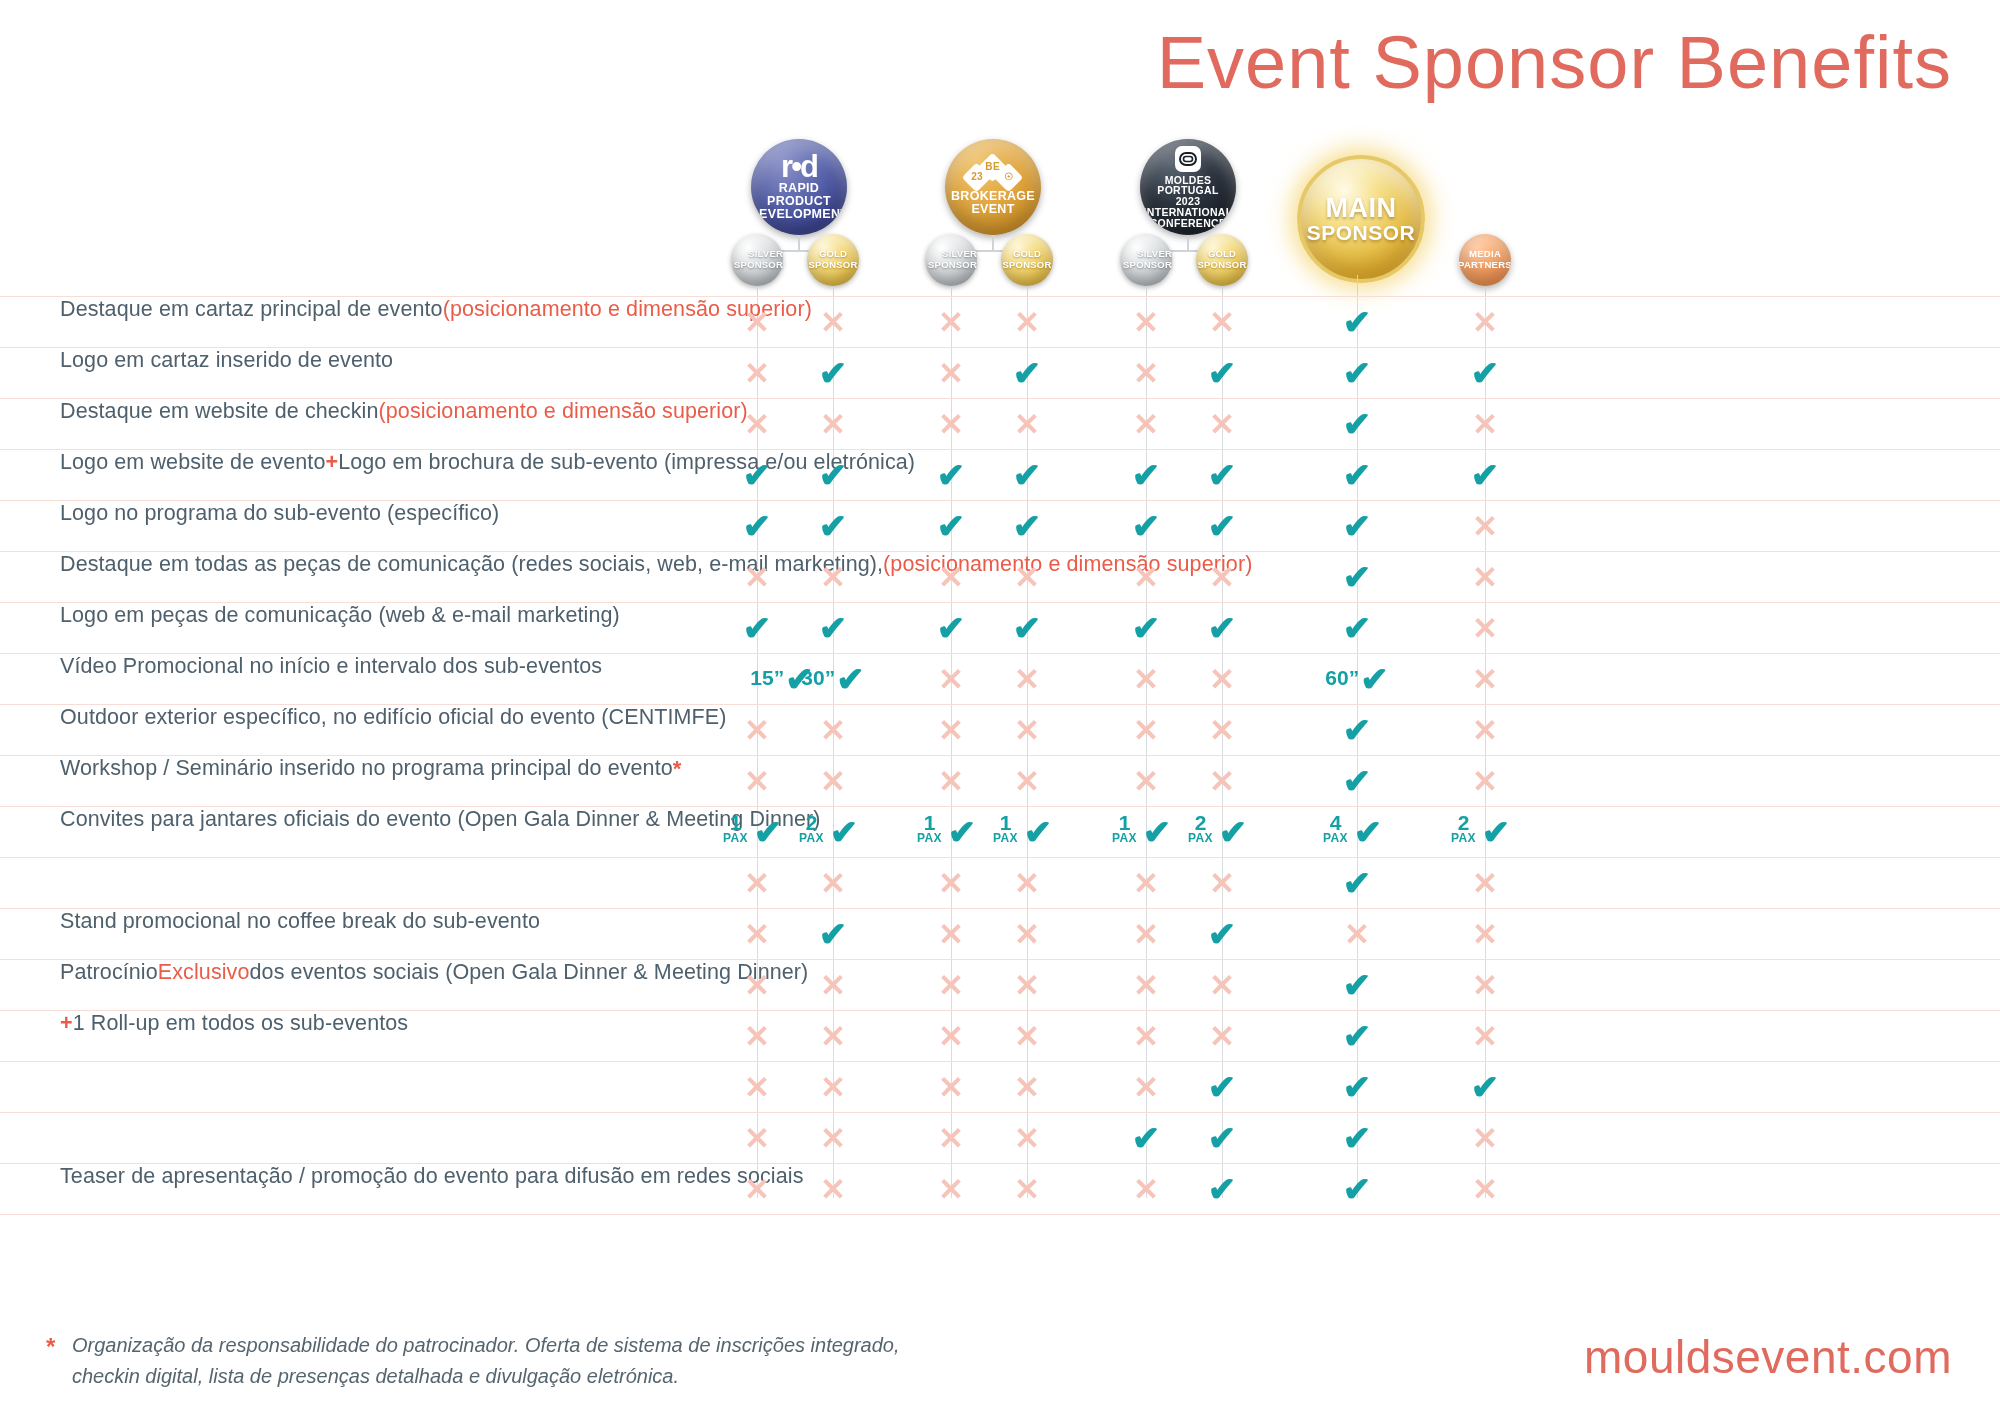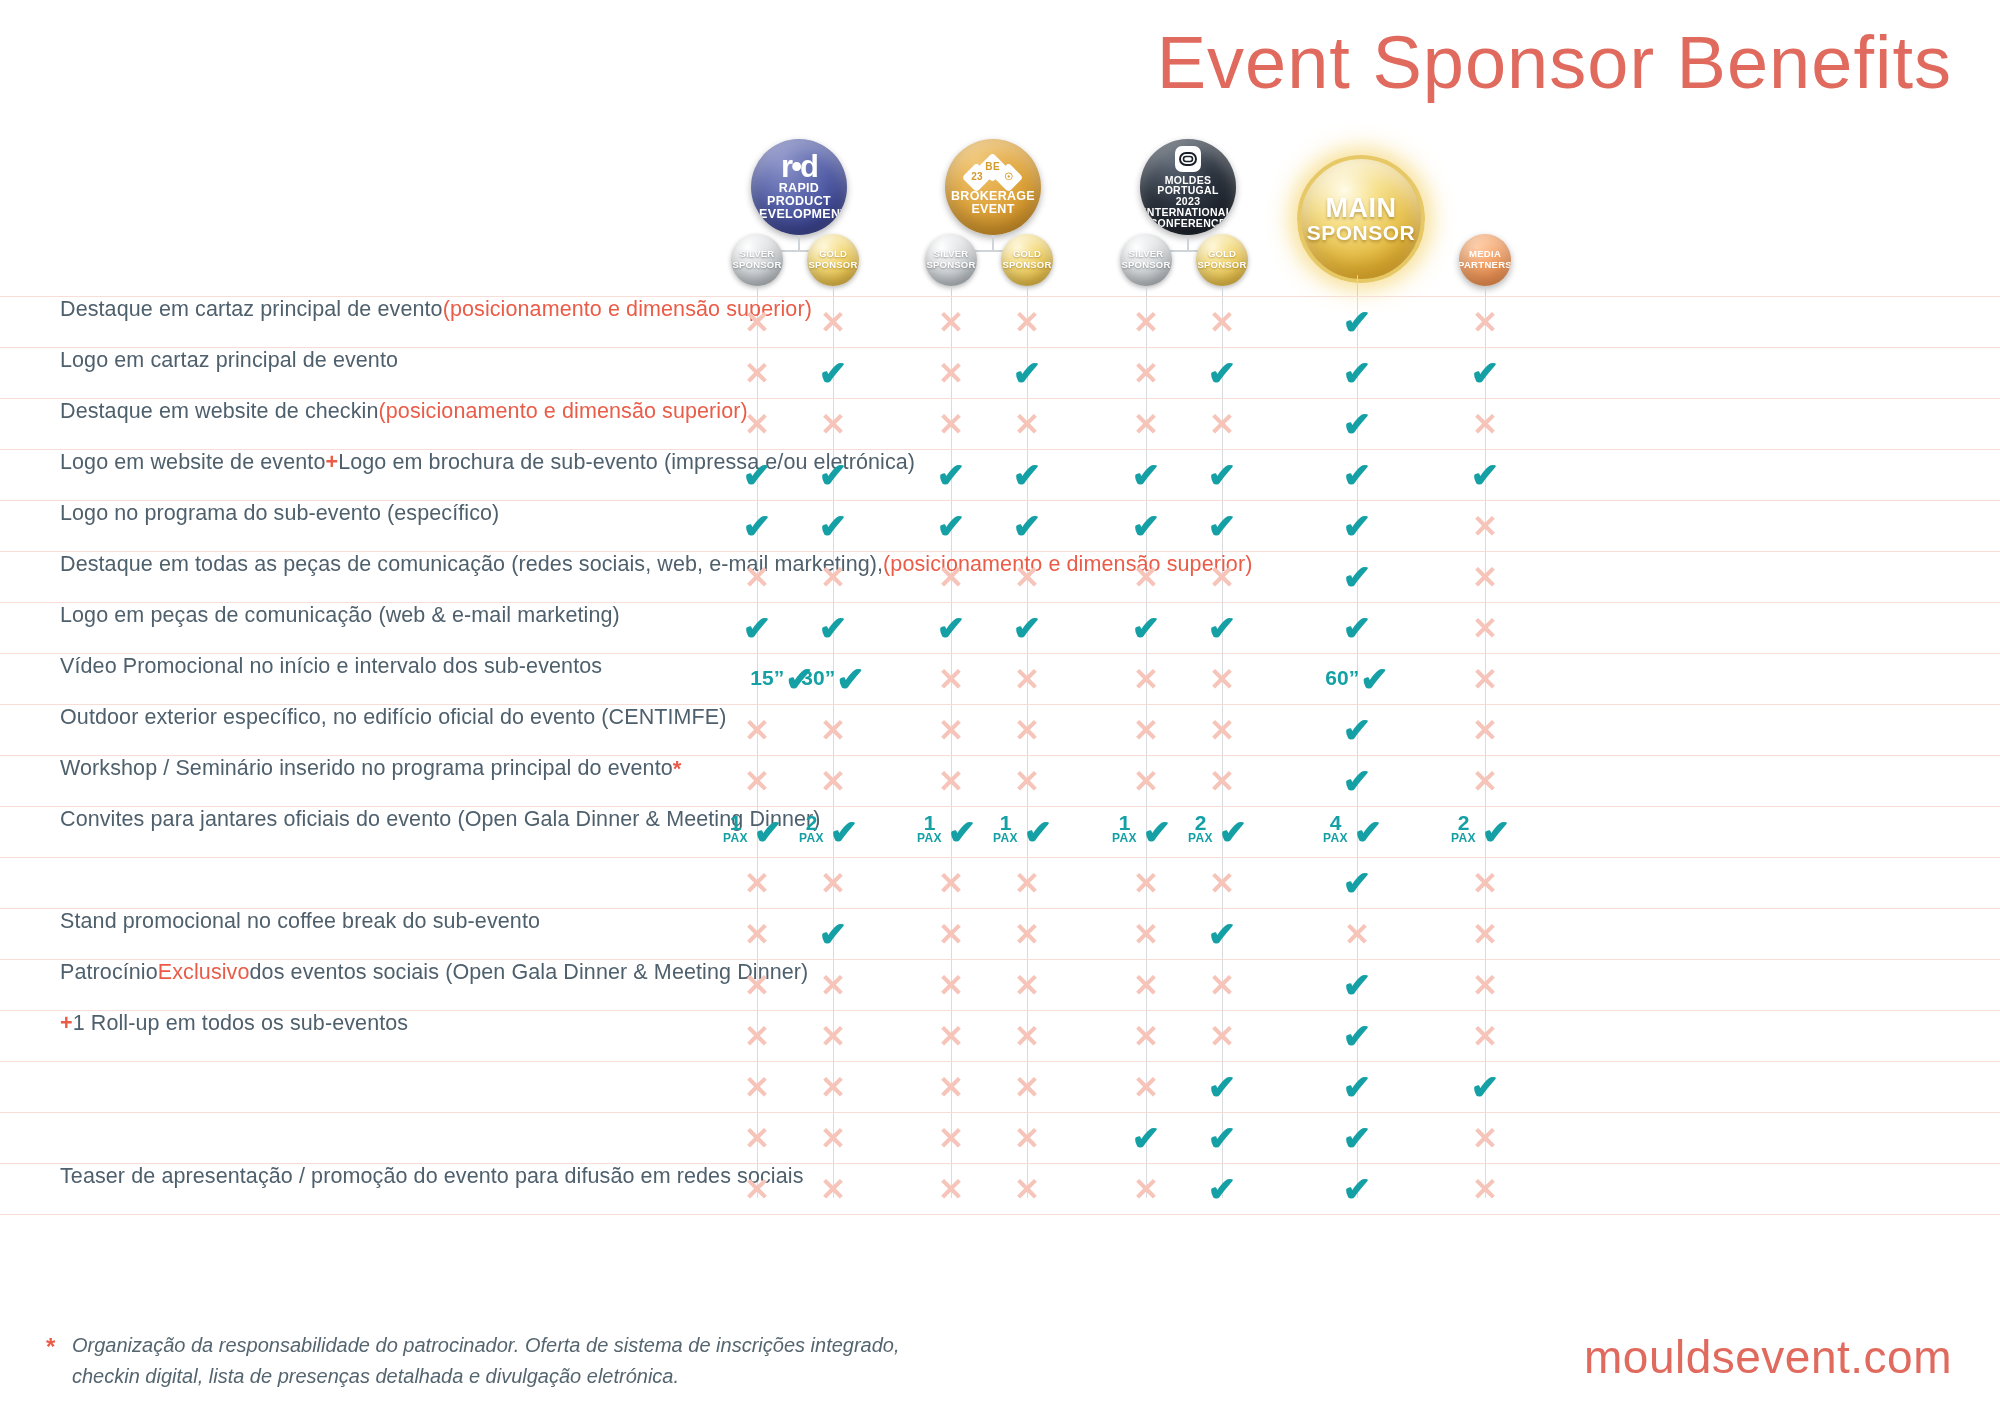--- a/index.html
+++ b/index.html
@@ -88,21 +88,21 @@
 
   
   .tier{
     position:absolute;width:52px;height:52px;border-radius:50%;
     display:flex;flex-direction:column;align-items:center;justify-content:center;
     color:#fff;font-weight:bold;font-size:9.5px;line-height:1.12;text-align:center;
     text-transform:uppercase;letter-spacing:.2px;
     box-shadow:0 2px 5px rgba(0,0,0,.28), inset 0 -7px 12px rgba(0,0,0,.18), inset 0 7px 11px rgba(255,255,255,.5);
   }
   .tier.silver{background:radial-gradient(circle at 33% 26%, #ffffff 0%, #dcdfe1 38%, #b3b8bc 70%, #8e9498 100%);
-                color:#fdfdfd;text-shadow:0 1px 2px rgba(90,95,100,.65);}
+                color:#fdfdfd;text-shadow:0 1px 2px rgba(90,95,100,.65);align-items:flex-end;}
   .tier.gold{background:radial-gradient(circle at 33% 26%, #fff6d4 0%, #f2d877 38%, #dcb645 70%, #c29a2c 100%);
               color:#fff;text-shadow:0 1px 2px rgba(140,100,10,.6);}
   .conn-h{position:absolute;height:1.5px;background:#cfd4d8;}
   .conn-v{position:absolute;width:1.5px;background:#cfd4d8;}
 
   
   .colline{position:absolute;width:1.4px;background:#d8dcdf;top:296px;height:1000px;}
   .colstem{position:absolute;width:1.4px;background:#cfd4d8;}
 
   
@@ -288,21 +288,21 @@
         </div>
         <div class="cell" style="left: 1325px;">
           <span class="mk v">✔</span>
         </div>
         <div class="cell" style="left: 1453px;">
           <span class="mk x">✕</span>
         </div>
       </div>
       <div class="row">
         <div class="rowlabel">
-          <span>Logo em cartaz principal de evento</span>
+          <span>Logo em cartaz inserido de evento</span>
         </div>
         <div class="cell" style="left: 725px;">
           <span class="mk x">✕</span>
         </div>
         <div class="cell" style="left: 801px;">
           <span class="mk v">✔</span>
         </div>
         <div class="cell" style="left: 919px;">
           <span class="mk x">✕</span>
         </div>

